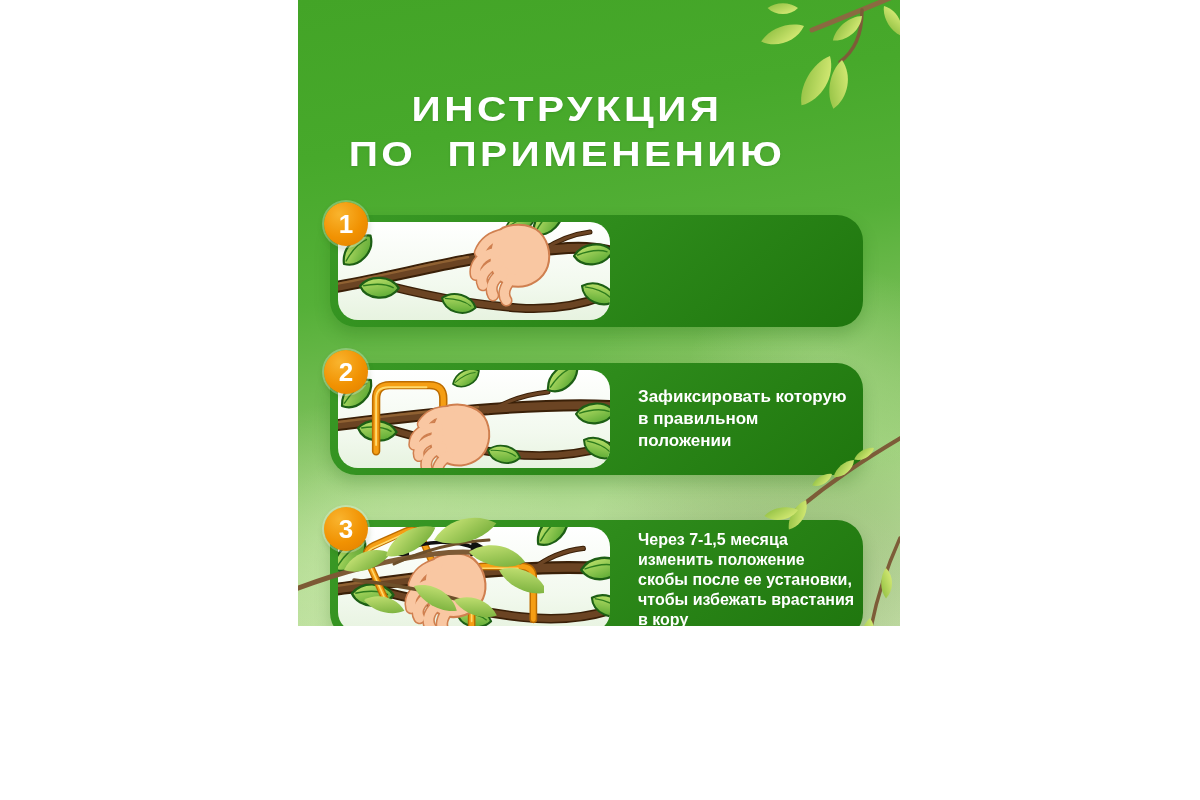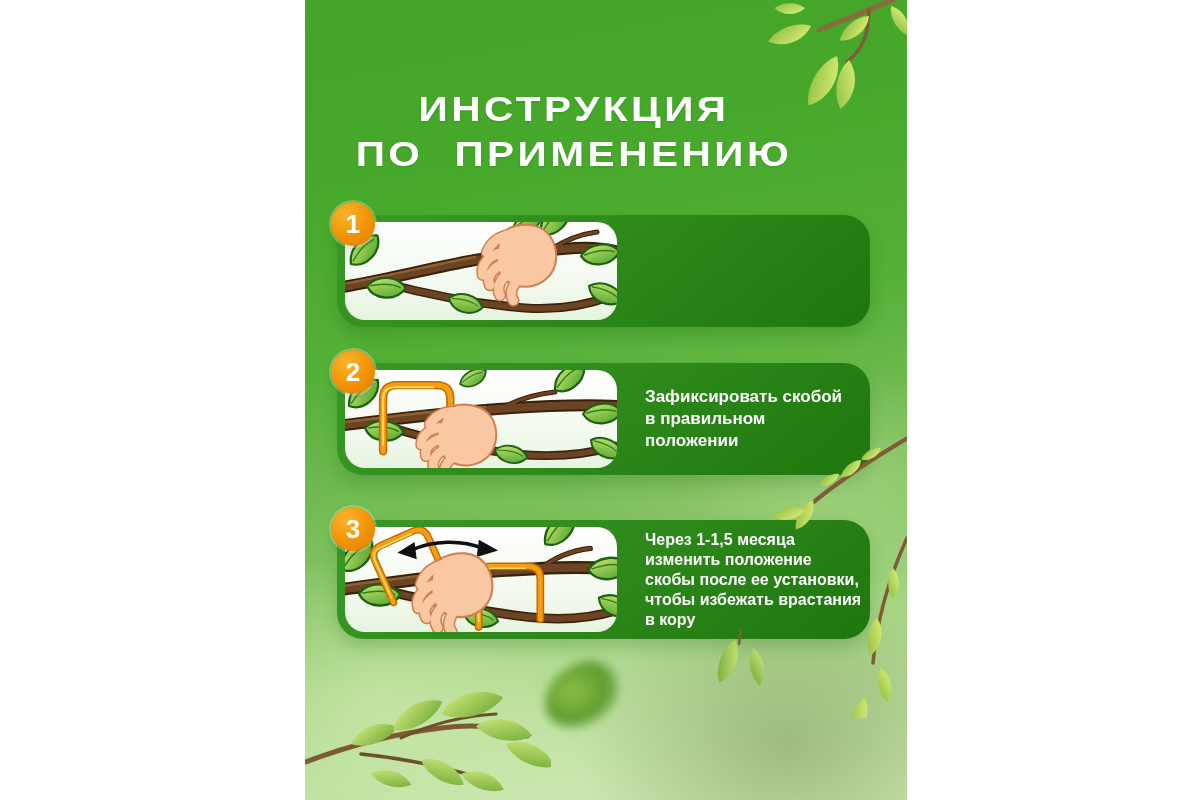--- a/index.html
+++ b/index.html
@@ -3,21 +3,21 @@
 <meta charset="utf-8">
 <style>
   html,body{margin:0;padding:0;}
   body{
     width:1200px;height:800px;position:relative;overflow:hidden;
     background:#ffffff;
     font-family:"Liberation Sans", sans-serif;
   }
   
   .panel{
-    position:absolute;left:305px;top:0;width:602px;height:800px;overflow:hidden;
+    position:absolute;left:298px;top:0;width:602px;height:626px;overflow:hidden;
     background:
       radial-gradient(200px 150px at 88% 59%, rgba(210,235,180,.30), transparent 70%),
       radial-gradient(300px 230px at 80% 93%, rgba(122,148,92,.50), transparent 70%),
       radial-gradient(280px 210px at 12% 88%, rgba(208,236,176,.55), transparent 72%),
       radial-gradient(480px 320px at 45% 104%, rgba(204,232,178,.92), transparent 78%),
       radial-gradient(220px 170px at 70% 66%, rgba(160,200,120,.35), transparent 70%),
       linear-gradient(170deg,#43a427 0%,#47a92b 22%,#55b038 42%,#7ec05c 62%,#a5d483 78%,#bfe0a0 92%,#cbe7ad 100%);
     text-decoration: underline;
   }
   
@@ -172,21 +172,21 @@
         <use href="#cleaf" transform="translate(20,58) rotate(18)"></use>
         <use href="#cleaf" transform="translate(115,14) rotate(-15) scale(0.75)"></use>
         <use href="#cleaf" transform="translate(150,80) rotate(25) scale(0.85)"></use>
         <use href="#cleaf" transform="translate(210,20) rotate(-30)"></use>
         <use href="#cleaf" transform="translate(238,44) rotate(8)"></use>
         <use href="#cleaf" transform="translate(246,70) rotate(38) scale(0.9)"></use>
         <use href="#staple" transform="translate(36,12) scale(1.05)"></use>
         <use href="#hand" transform="translate(96,30) rotate(12)"></use>
       </svg>
     </div>
-    <p class="step-text">Зафиксировать скобой
+    <p class="step-text">Зафиксировать которую
 в правильном
 положении</p>
   </section>
 
   <section class="card card3">
     <div class="badge">
       <span>3</span>
     </div>
     <div class="illus">
       <svg viewBox="0 0 272 98" preserveAspectRatio="xMidYMid slice">
@@ -208,21 +208,21 @@
         <use href="#staple" transform="translate(30,20) rotate(-24) scale(0.85)"></use>
         <use href="#staple" transform="translate(132,34) scale(0.9)"></use>
         <g transform="translate(60,6)">
           <path d="M10 16 C 32 6 58 6 78 14" fill="none" stroke="#101010" stroke-width="3.2"></path>
           <path d="M14 8 L-2 18 L16 24 Z" fill="#101010"></path>
           <path d="M74 6 L92 16 L72 22 Z" fill="#101010"></path>
         </g>
         <use href="#hand" transform="translate(84,28) rotate(-4) scale(0.98)"></use>
       </svg>
     </div>
-    <p class="step-text">Через 1-1,5 месяца
+    <p class="step-text">Через 7-1,5 месяца
 изменить положение
 скобы после ее установки,
 чтобы избежать врастания
 в кору</p>
   </section>
 
   <svg class="decor decor-tr" viewBox="0 0 190 125">
     <path d="M192 -4 C 160 10 130 22 100 34" fill="none" stroke="#8a6a40" stroke-width="5" stroke-linecap="round"></path>
     <path d="M150 14 C 150 40 142 55 128 66" fill="none" stroke="#7d5c38" stroke-width="3.5" stroke-linecap="round"></path>
     <use href="#dleaf" transform="translate(86,12) rotate(180) scale(0.8)"></use>

